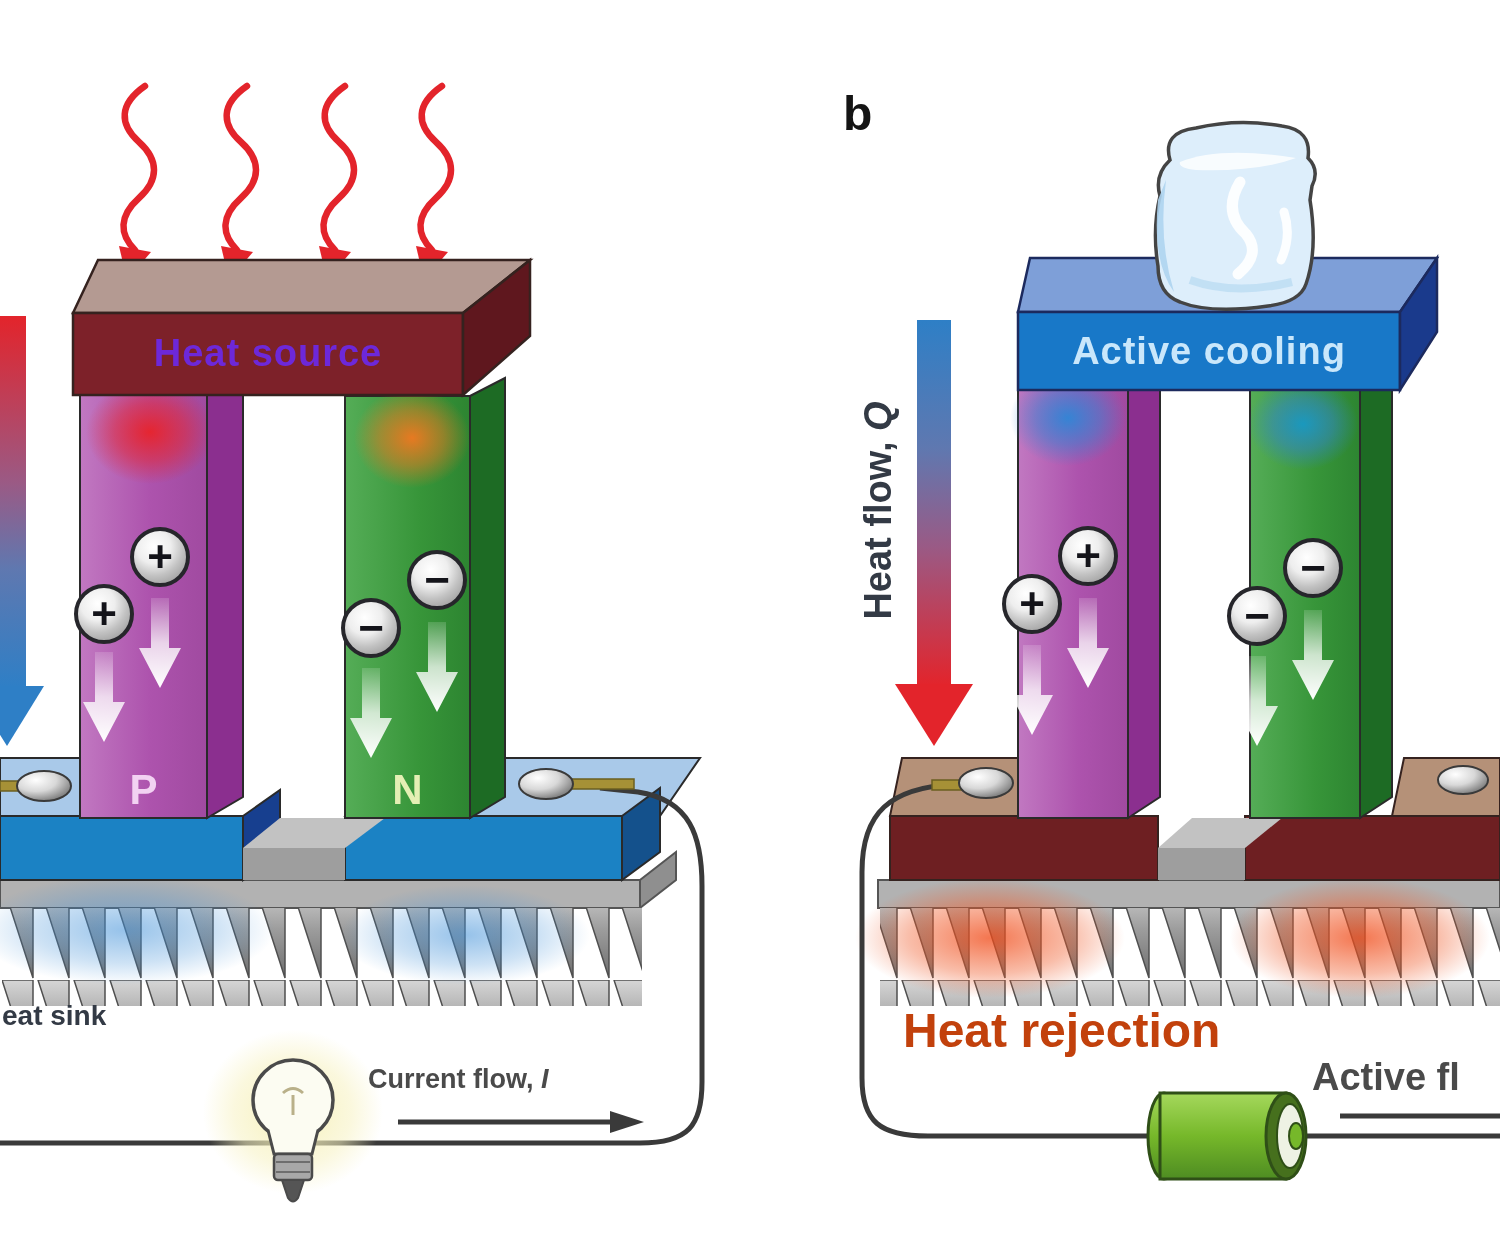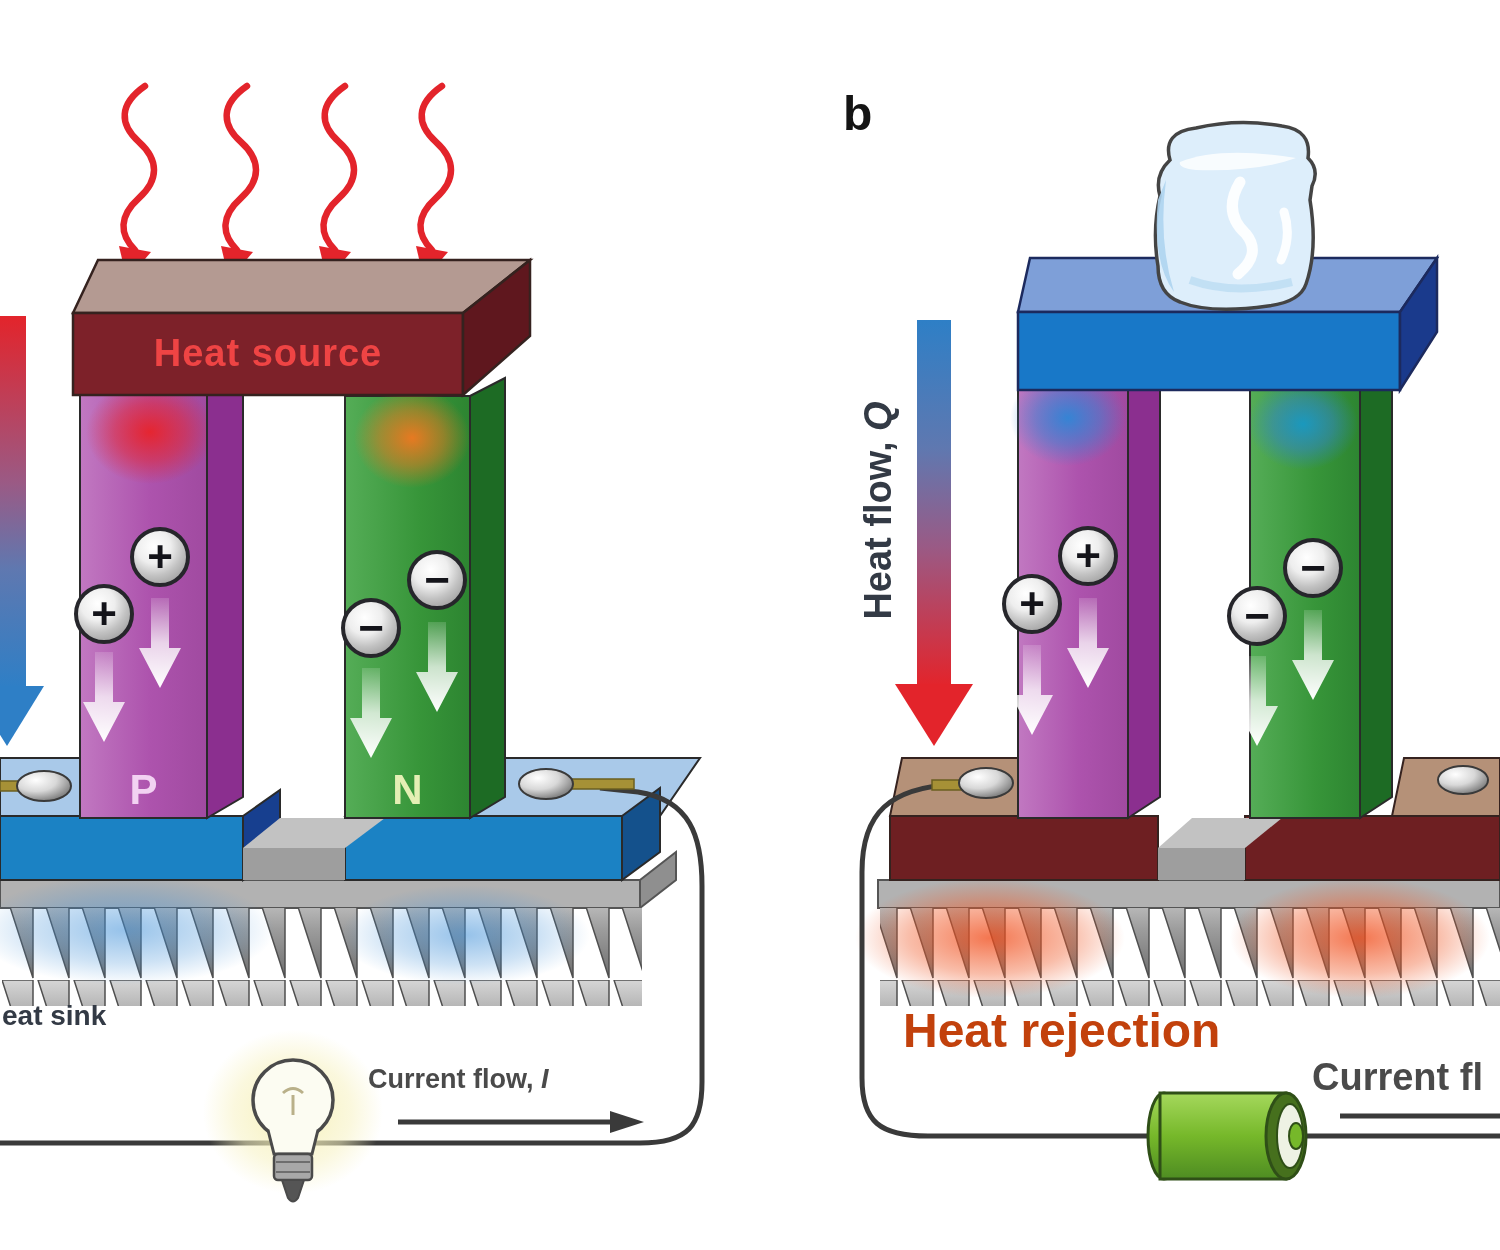--- a/index.html
+++ b/index.html
@@ -2,21 +2,21 @@
 <html><head>
 <meta charset="utf-8">
 <style>
   html,body{margin:0;padding:0;background:#fff;}
   body{width:1500px;height:1250px;overflow:hidden;position:relative;
        font-family:"Liberation Sans",sans-serif;}
   #fig{position:absolute;inset:0;width:1500px;height:1250px;}
   #art{position:absolute;left:0;top:0;}
   .label{position:absolute;font-weight:bold;white-space:nowrap;}
   .center{text-align:center;}
-  .heat-source-lbl{left:73px;top:332px;width:390px;font-size:38px;color:#ef4444;letter-spacing:1px;}
+  .heat-source-lbl{left:73px;top:332px;width:390px;font-size:38px;color:#6d28d9;letter-spacing:1px;}
   .active-cooling-lbl{left:1018px;top:330px;width:382px;font-size:38px;color:#c9e7fb;letter-spacing:1px;}
   .p-a{left:80px;top:766px;width:127px;font-size:42px;color:#f2d2f2;}
   .n-a{left:345px;top:766px;width:125px;font-size:42px;color:#e4efb4;}
   .p-b{left:1018px;top:764px;width:110px;font-size:42px;color:#f2d2f2;}
   .n-b{left:1250px;top:761px;width:110px;font-size:42px;color:#e2efd6;}
   .sink-a{left:2px;top:1000px;font-size:28px;color:#333a45;}
   .rej-b{left:903px;top:1003px;font-size:48px;color:#c2410c;}
   .cur-a{left:368px;top:1064px;font-size:27px;color:#4a4a4a;}
   .cur-b{left:1312px;top:1056px;font-size:38px;color:#4a4a4a;}
   .hfq{left:728px;top:489px;width:300px;font-size:38px;color:#333a45;
@@ -301,32 +301,33 @@
       <ellipse cx="1296" cy="1136" rx="7" ry="13" fill="#76b82a" stroke="#2f4f17" stroke-width="2"></ellipse>
     </g>
 
     <line x1="1340" y1="1116" x2="1500" y2="1116" stroke="#3a3a3a" stroke-width="5"></line>
   </g>
 </svg>
 
 <div class="label blet">b</div>
 
 <div class="label center heat-source-lbl">Heat source</div>
+<div class="label center active-cooling-lbl">Active cooling</div>
 
 <div class="label center p-a">P</div>
 <div class="label center n-a">N</div>
 <div class="label center p-b"></div>
 <div class="label center n-b"></div>
 
 <div class="label sink-a">eat sink</div>
 <div class="label rej-b">Heat rejection</div>
 
 <div class="label cur-a"><span>Current flow, </span><span class="ital">I</span></div>
 
-<div class="label cur-b">Current fl</div>
+<div class="label cur-b">Active fl</div>
 
 <div class="label hfq"><span>Heat flow, </span><span class="ital">Q</span></div>
 
 <div class="charge" style="left:130px;top:527px;">+</div>
 <div class="charge" style="left:74px;top:584px;">+</div>
 <div class="charge" style="left:407px;top:550px;">−</div>
 <div class="charge" style="left:341px;top:598px;">−</div>
 <div class="charge" style="left:1058px;top:526px;">+</div>
 <div class="charge" style="left:1002px;top:574px;">+</div>
 <div class="charge" style="left:1283px;top:538px;">−</div>

